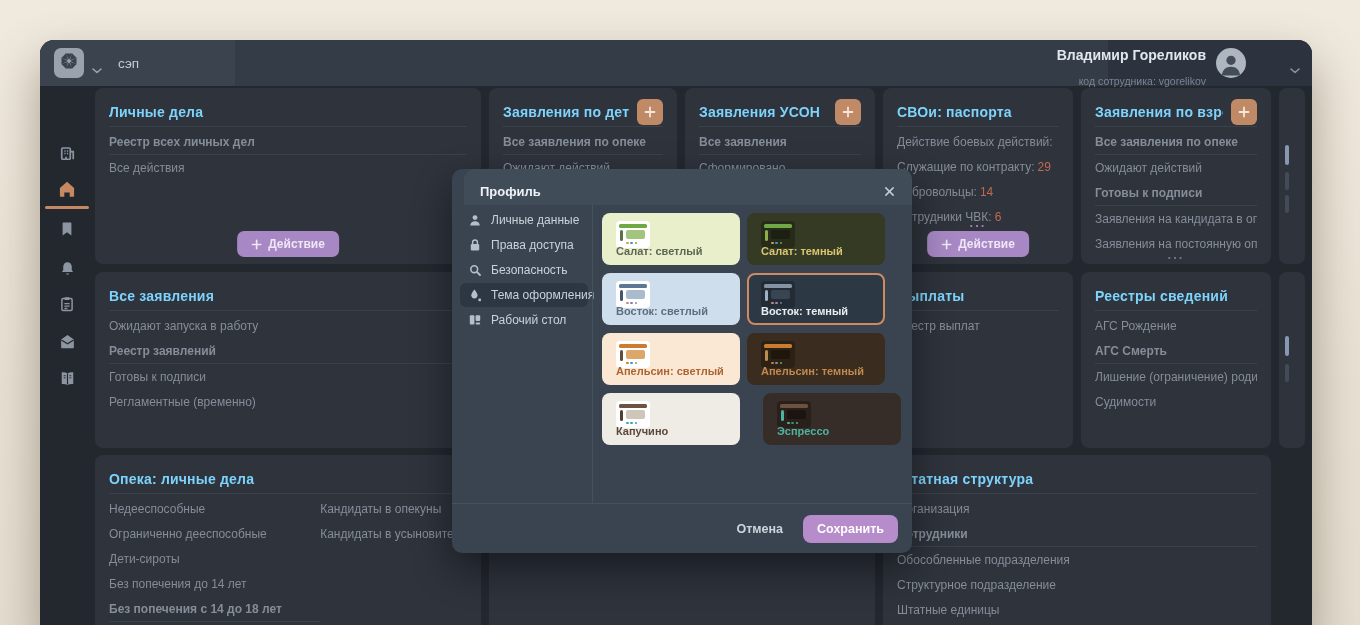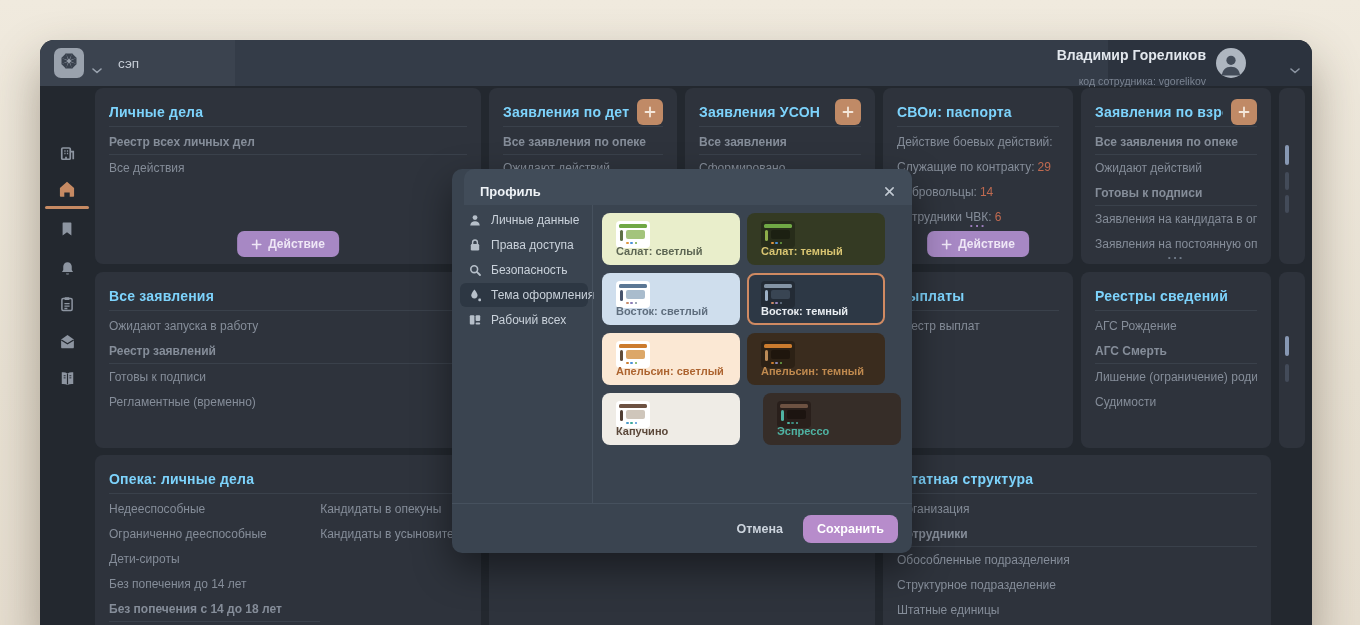--- a/index.html
+++ b/index.html
@@ -372,21 +372,21 @@
         <span>Тема оформления</span>
       </div>
       <div class="menu-item">
         <span class="menu-ic">
           <svg width="14" height="14" viewBox="0 0 14 14" fill="#b6bfc9">
               <rect x="1.8" y="2.2" width="4.6" height="9.4" rx="1"></rect>
               <rect x="7.6" y="2.2" width="4.6" height="5.8" rx="1"></rect>
               <rect x="7.6" y="9.4" width="4.6" height="2.2" rx="1"></rect>
             </svg>
         </span>
-        <span>Рабочий всех</span>
+        <span>Рабочий стол</span>
       </div>
     </div>
     <div class="modal-divider"></div>
 
     <div class="tile" style="left: 150px; top: 44px; background-color: rgb(233, 238, 203); color: rgb(93, 102, 83);">
       <div class="tprev" style="background-color: rgb(255, 255, 255);">
         <div class="tp-top" style="background-color: rgb(112, 168, 69);"></div>
         <div class="tp-side" style="background-color: rgb(93, 112, 69);"></div>
         <div class="tp-panel" style="background-color: rgb(163, 196, 124);"></div>
         <div class="tp-dots">

